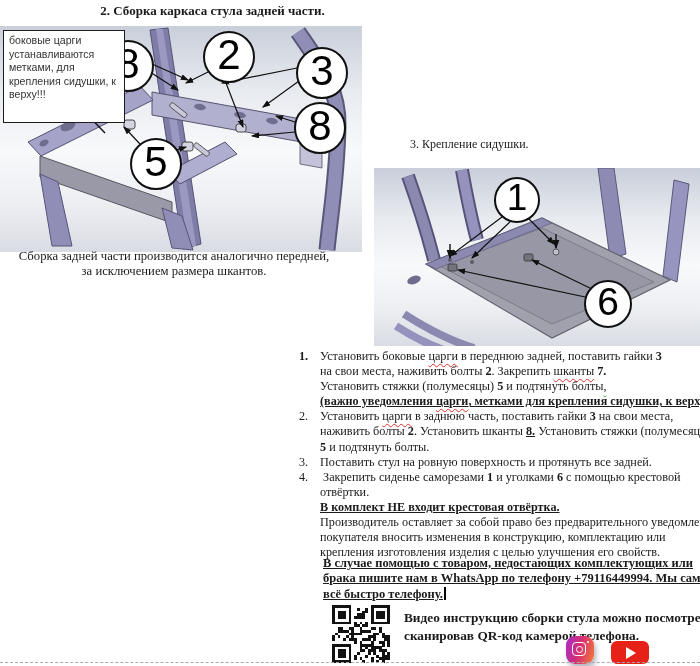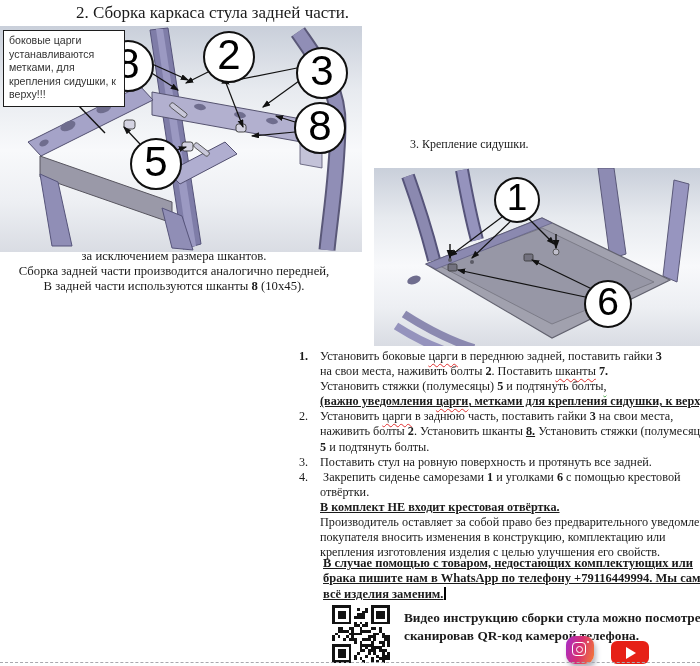--- a/index.html
+++ b/index.html
@@ -5,30 +5,30 @@
   html,body{margin:0;padding:0;background:#fff;}
   .page{position:relative;width:700px;height:666px;background:#ffffff;overflow:hidden;
         font-family:"Liberation Serif",serif;color:#1a1a1a;}
   .abs{position:absolute;}
   .line{white-space:pre;}
   .b{font-weight:bold;}
   .bu{font-weight:bold;text-decoration:underline;}
   .wr{text-decoration:underline;text-decoration-style:wavy;text-decoration-color:#e03030;text-decoration-thickness:1px;text-underline-offset:2.5px;text-align:right;}
   .wg{text-decoration:underline;text-decoration-style:wavy;text-decoration-color:#3a9b3a;text-decoration-thickness:1px;text-underline-offset:2.5px;}
 
-  .title2{left:45px;top:3px;width:335px;text-align:center;font-size:17px;}
+  .title2{left:45px;top:3px;width:335px;text-align:center;font-size:13px;font-weight:bold;}
   .title3{left:410px;top:137px;font-size:12px;}
 
   .diagram{background:linear-gradient(180deg,#c9cfda 0%,#e7eaef 28%,#f8f9fb 55%,#edeff3 78%,#d9dce3 100%);}
   .diag-left{left:0;top:26px;width:362px;height:226px;}
   .diag-right{left:374px;top:168px;width:326px;height:178px;}
   .diagram svg{position:absolute;left:0;top:0;}
 
   .callout{left:3px;top:4px;width:111px;background:#fff;border:1.5px solid #1c1c1c;
-           padding:3px 4px 4px 5px;font-family:"Liberation Sans",sans-serif;
+           padding:3px 4px 20px 5px;font-family:"Liberation Sans",sans-serif;
            font-size:10.6px;line-height:13.6px;color:#333;white-space:normal;z-index:6;}
 
   .balloon{position:absolute;border:2.2px solid #101010;border-radius:50%;background:#fff;
            font-family:"Liberation Sans",sans-serif;color:#000;text-align:center;z-index:5;}
 
   .caption{left:0;top:249px;width:348px;text-align:center;font-size:12.7px;line-height:14.8px;}
   .caption .line{white-space:normal;}
 
   .instr{left:299px;top:349px;width:401px;font-size:12.2px;line-height:15.1px;}
   .item{display:flex;}
@@ -118,23 +118,22 @@
       <span>боковые царги устанавливаются метками, для крепления сидушки, к верху!!!</span>
     </div>
   <div class="balloon" style="left: 102px; top: 14px; width: 48px; height: 48px; font-size: 42px; line-height: 44px;">8</div>
       <div class="balloon" style="left: 203px; top: 5px; width: 48px; height: 48px; font-size: 42px; line-height: 44px;">2</div>
       <div class="balloon" style="left: 296px; top: 21px; width: 48px; height: 48px; font-size: 42px; line-height: 44px;">3</div>
       <div class="balloon" style="left: 294px; top: 76px; width: 48px; height: 48px; font-size: 42px; line-height: 44px;">8</div>
       <div class="balloon" style="left: 130px; top: 112px; width: 48px; height: 48px; font-size: 42px; line-height: 44px;">5</div>
     </div>
 
   <div class="abs caption">
+      <div class="line"><span>Сборка задней части производится аналогично передней,</span></div>
       <div class="line"><span>за исключением размера шкантов.</span></div>
-      <div class="line"><span>Сборка задней части производится аналогично передней,</span></div>
-      <div class="line"><span>В задней части используются шканты </span><span class="b">8</span><span> (10x45).</span></div>
     </div>
 
   <div class="abs title3">3.  Крепление сидушки.</div>
 
   <div class="abs diagram diag-right">
     <svg width="326" height="178" viewBox="0 0 326 178">
       <defs>
         <marker id="ah2" markerWidth="7" markerHeight="6" refX="6" refY="2.5" orient="auto">
           <path d="M0,0 L7,2.5 L0,5 z" fill="#111"></path>
         </marker>
@@ -173,21 +172,21 @@
     </svg>
   <div class="balloon" style="left: 120px; top: 9px; width: 42px; height: 42px; font-size: 37px; line-height: 38px;">1</div>
       <div class="balloon" style="left: 210px; top: 112px; width: 44px; height: 44px; font-size: 39px; line-height: 40px;">6</div>
     </div>
 
   <div class="abs instr">
       <div class="item">
         <div class="inum b">1.</div>
         <div class="ibody">
           <div class="line"><span>Установить боковые </span><span class="wr">царги</span><span> в переднюю задней, поставить гайки </span><span class="b">3</span></div>
-          <div class="line"><span>на свои места, наживить болты </span><span class="b">2</span><span>. Поставить </span><span class="wr">шканты</span><span> </span><span class="b">7.</span></div>
+          <div class="line"><span>на свои места, наживить болты </span><span class="b">2</span><span>. Закрепить </span><span class="wr">шканты</span><span> </span><span class="b">7.</span></div>
           <div class="line"><span>Установить стяжки (полумесяцы) </span><span class="b">5</span><span> и подтянуть болты</span><span class="wg">,</span></div>
           <div class="line bu"><span>(важно уведомления </span><span class="wr">царги</span><span>, метками для крепления сидушки, к верху!)</span></div>
         </div>
       </div>
       <div class="item">
         <div class="inum">2.</div>
         <div class="ibody">
           <div class="line"><span>Установить </span><span class="wr">царги</span><span> в заднюю часть, поставить гайки </span><span class="b">3</span><span> на свои места,</span></div>
           <div class="line"><span>наживить болты </span><span class="b">2</span><span>. Установить шканты </span><span class="bu">8.</span><span> Установить стяжки (полумесяцы)</span></div>
           <div class="line"><span class="b">5</span><span> и подтянуть болты.</span></div>
@@ -208,21 +207,21 @@
           <div class="line"><span>Производитель оставляет за собой право без предварительного уведомления</span></div>
           <div class="line"><span>покупателя вносить изменения в конструкцию, комплектацию или</span></div>
           <div class="line"><span>крепления изготовления изделия с целью улучшения его свойств.</span></div>
         </div>
       </div>
     </div>
 
   <div class="abs contact">
       <div class="line bu"><span>В случае помощью с товаром, недостающих комплектующих или</span></div>
       <div class="line bu"><span>брака пишите нам в WhatsApp по телефону +79116449994. Мы сами</span></div>
-      <div class="line bu"><span>всё изделия заменим.</span><span class="cursor-bar"></span></div>
+      <div class="line bu"><span>всё быстро телефону.</span><span class="cursor-bar"></span></div>
     </div>
 
   <div class="abs qr-wrap" id="qr-box"><svg width="62" height="58" viewBox="0 0 21 21" shape-rendering="crispEdges" fill="#121212">
         <rect x="0" y="0" width="1.04" height="1.04"></rect>
         <rect x="1" y="0" width="1.04" height="1.04"></rect>
         <rect x="2" y="0" width="1.04" height="1.04"></rect>
         <rect x="3" y="0" width="1.04" height="1.04"></rect>
         <rect x="4" y="0" width="1.04" height="1.04"></rect>
         <rect x="5" y="0" width="1.04" height="1.04"></rect>
         <rect x="6" y="0" width="1.04" height="1.04"></rect>

